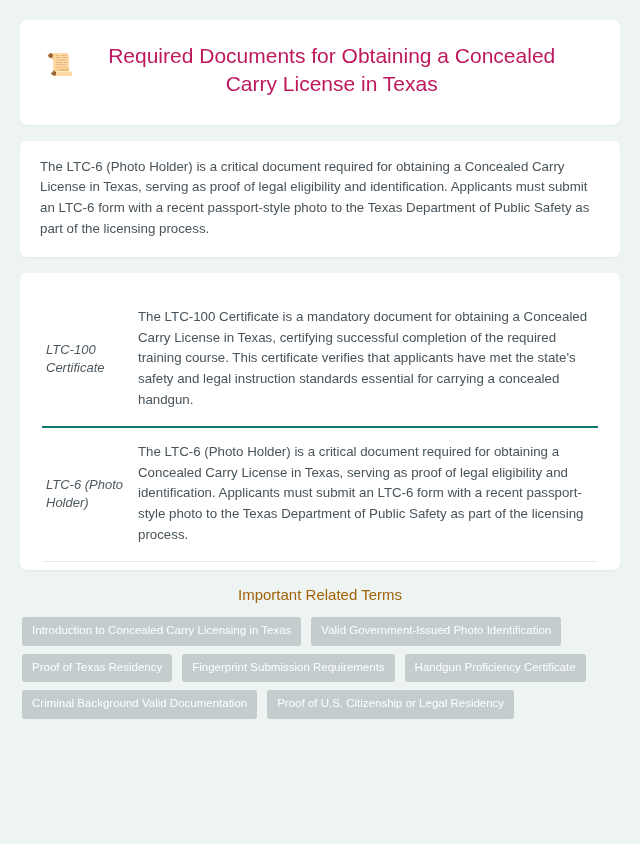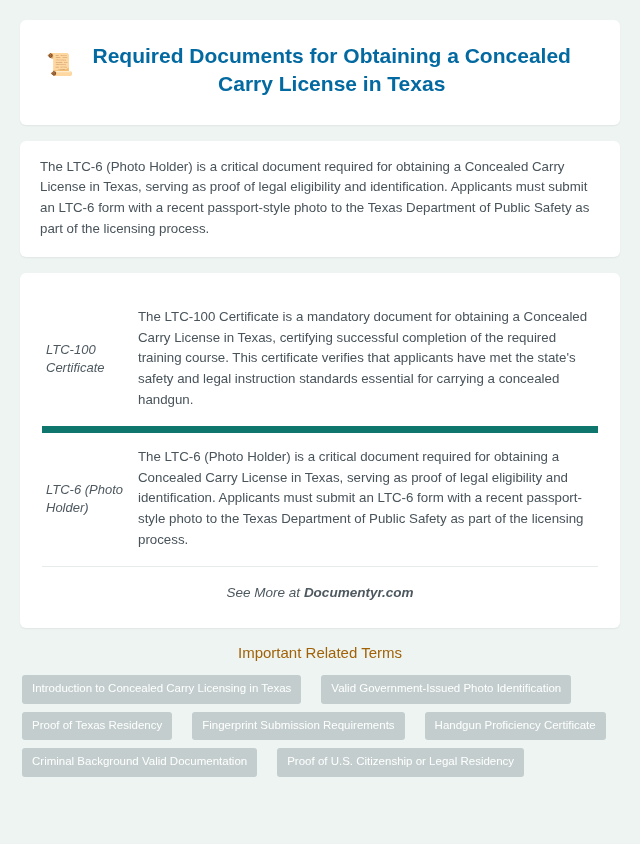--- a/index.html
+++ b/index.html
@@ -37,23 +37,23 @@
     line-height: 1;
     margin-right: 14px;
     margin-top: 12px;
     color: #b9b6d6;
     flex: 0 0 auto;
   }
   .header-title {
     flex: 1 1 auto;
     text-align: center;
     font-size: 21px;
-    font-weight: bold;
+    font-weight: normal;
     line-height: 1.35;
-    color: #0369a1;
+    color: #be185d;
     margin: 0;
     padding-right: 18px;
   }
 
   
   .intro-card {
     padding: 16px 20px 18px 20px;
   }
   .intro-text {
     font-size: 13.3px;
@@ -65,21 +65,21 @@
   
   .table-card {
     padding: 20px 22px 8px 22px;
   }
   table.doc-table {
     width: 100%;
     border-collapse: collapse;
   }
   table.doc-table td {
     vertical-align: middle;
-    border-bottom: 7px solid #0f766e;
+    border-bottom: 2px solid #0f766e;
     padding: 14px 4px 16px 4px;
   }
   table.doc-table tr:last-child td {
     border-bottom: 1px solid #e6eceb;
   }
   td.term {
     width: 92px;
     font-size: 13px;
     line-height: 1.35;
     color: #4d585f;
@@ -104,21 +104,21 @@
   
   .related-title {
     text-align: center;
     font-size: 15px;
     color: #a16207;
     margin: 14px 0 14px 0;
   }
   .tags {
     display: flex;
     flex-wrap: wrap;
-    gap: 8px 20px;
+    gap: 8px 10px;
     padding: 0 2px;
   }
   .tag {
     background: #c3cdcd;
     color: #ffffff;
     font-size: 11.5px;
     line-height: 1;
     padding: 8px 10px 9px 10px;
     border-radius: 3px;
     white-space: nowrap;
@@ -144,23 +144,20 @@
         <tr>
           <td class="term">LTC-100 Certificate</td>
           <td class="desc">The LTC-100 Certificate is a mandatory document for obtaining a Concealed Carry License in Texas, certifying successful completion of the required training course. This certificate verifies that applicants have met the state's safety and legal instruction standards essential for carrying a concealed handgun.</td>
         </tr>
         <tr>
           <td class="term">LTC-6 (Photo Holder)</td>
           <td class="desc">The LTC-6 (Photo Holder) is a critical document required for obtaining a Concealed Carry License in Texas, serving as proof of legal eligibility and identification. Applicants must submit an LTC-6 form with a recent passport-style photo to the Texas Department of Public Safety as part of the licensing process.</td>
         </tr>
       </tbody>
     </table>
-    <div class="see-more">
-      <span>See More at </span><b>Documentyr.com</b>
-    </div>
   </div>
 
   <div class="related-title">Important Related Terms</div>
 
   <div class="tags">
     <span class="tag">Introduction to Concealed Carry Licensing in Texas</span>
     <span class="tag">Valid Government-Issued Photo Identification</span>
     <span class="tag">Proof of Texas Residency</span>
     <span class="tag">Fingerprint Submission Requirements</span>
     <span class="tag">Handgun Proficiency Certificate</span>

